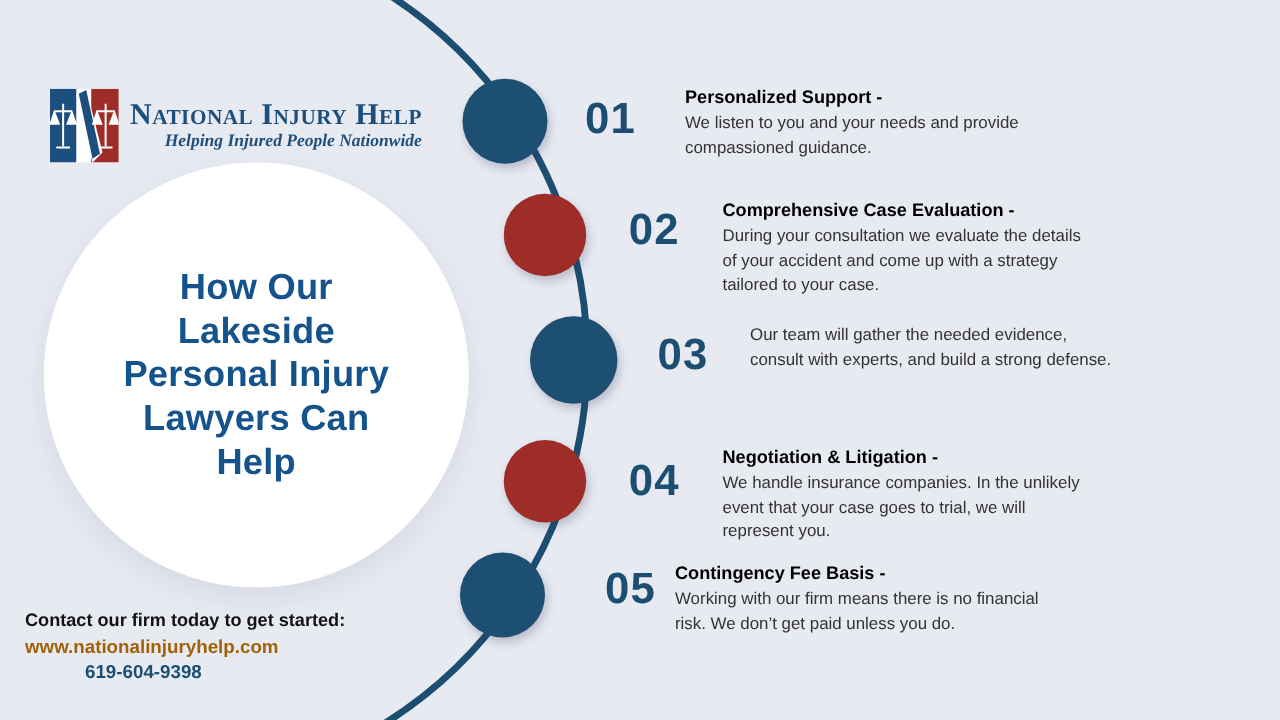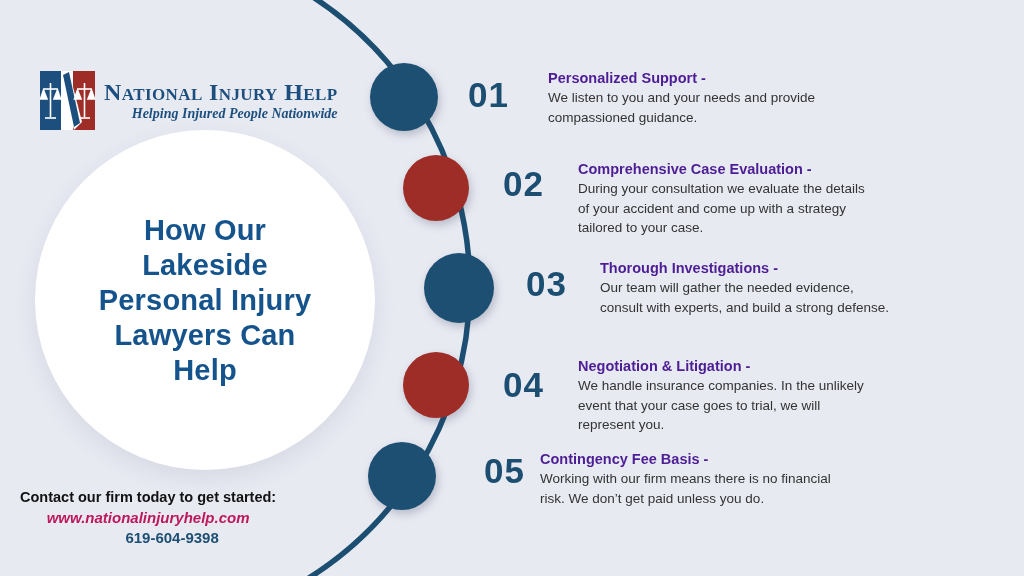--- a/index.html
+++ b/index.html
@@ -75,21 +75,21 @@
     font-size: 35px;
     line-height: 35px;
     font-weight: 800;
     color: #1c4e71;
     letter-spacing: 1px;
   }
   .step-txt { position: absolute; }
   .step-heading {
     font-size: 14.5px;
     font-weight: 700;
-    color: #4c1d95;
+    color: #000000;
     line-height: 20px;
     white-space: nowrap;
   }
   .step-body {
     font-size: 13.5px;
     color: #333333;
     line-height: 19.5px;
   }
   .step-body span { display: block; white-space: nowrap; }
 
@@ -100,29 +100,29 @@
   #s3-num { left: 526px; top: 266px; }
   #s3-txt { left: 600px; top: 258px; }
   #s4-num { left: 503px; top: 367px; }
   #s4-txt { left: 578px; top: 356px; }
   #s5-num { left: 484px; top: 453px; }
   #s5-txt { left: 540px; top: 449px; }
 
   
   .contact {
     position: absolute;
-    left: 20px; top: 487px; text-align: center;
+    left: 20px; top: 487px;
   }
   .contact-prompt {
     font-size: 14.5px; font-weight: 800; color: #121212; line-height: 20px;
   }
   .contact-website {
     display: block;
-    font-size: 15px; font-weight: 800; color: #be185d;
-    text-decoration: none; line-height: 19px; margin-top: 1px; font-style: italic;
+    font-size: 15px; font-weight: 800; color: #a16207;
+    text-decoration: none; line-height: 19px; margin-top: 1px;
   }
   .contact-phone {
     font-size: 15px; font-weight: 800; color: #1d4f73; line-height: 19px; margin-top: 1px; margin-left: 48px;
   }
 </style>
 </head>
 <body>
 
 <div class="canvas">
 
@@ -192,21 +192,20 @@
       <div class="step-heading">Comprehensive Case Evaluation -</div>
       <div class="step-body">
         <span>During your consultation we evaluate the details</span>
         <span>of your accident and come up with a strategy</span>
         <span>tailored to your case.</span>
       </div>
     </div>
 
     <div class="step-num" id="s3-num">03</div>
     <div class="step-txt" id="s3-txt">
-      <div class="step-heading">Thorough Investigations -</div>
       <div class="step-body">
         <span>Our team will gather the needed evidence,</span>
         <span>consult with experts, and build a strong defense.</span>
       </div>
     </div>
 
     <div class="step-num" id="s4-num">04</div>
     <div class="step-txt" id="s4-txt">
       <div class="step-heading">Negotiation &amp; Litigation -</div>
       <div class="step-body">

